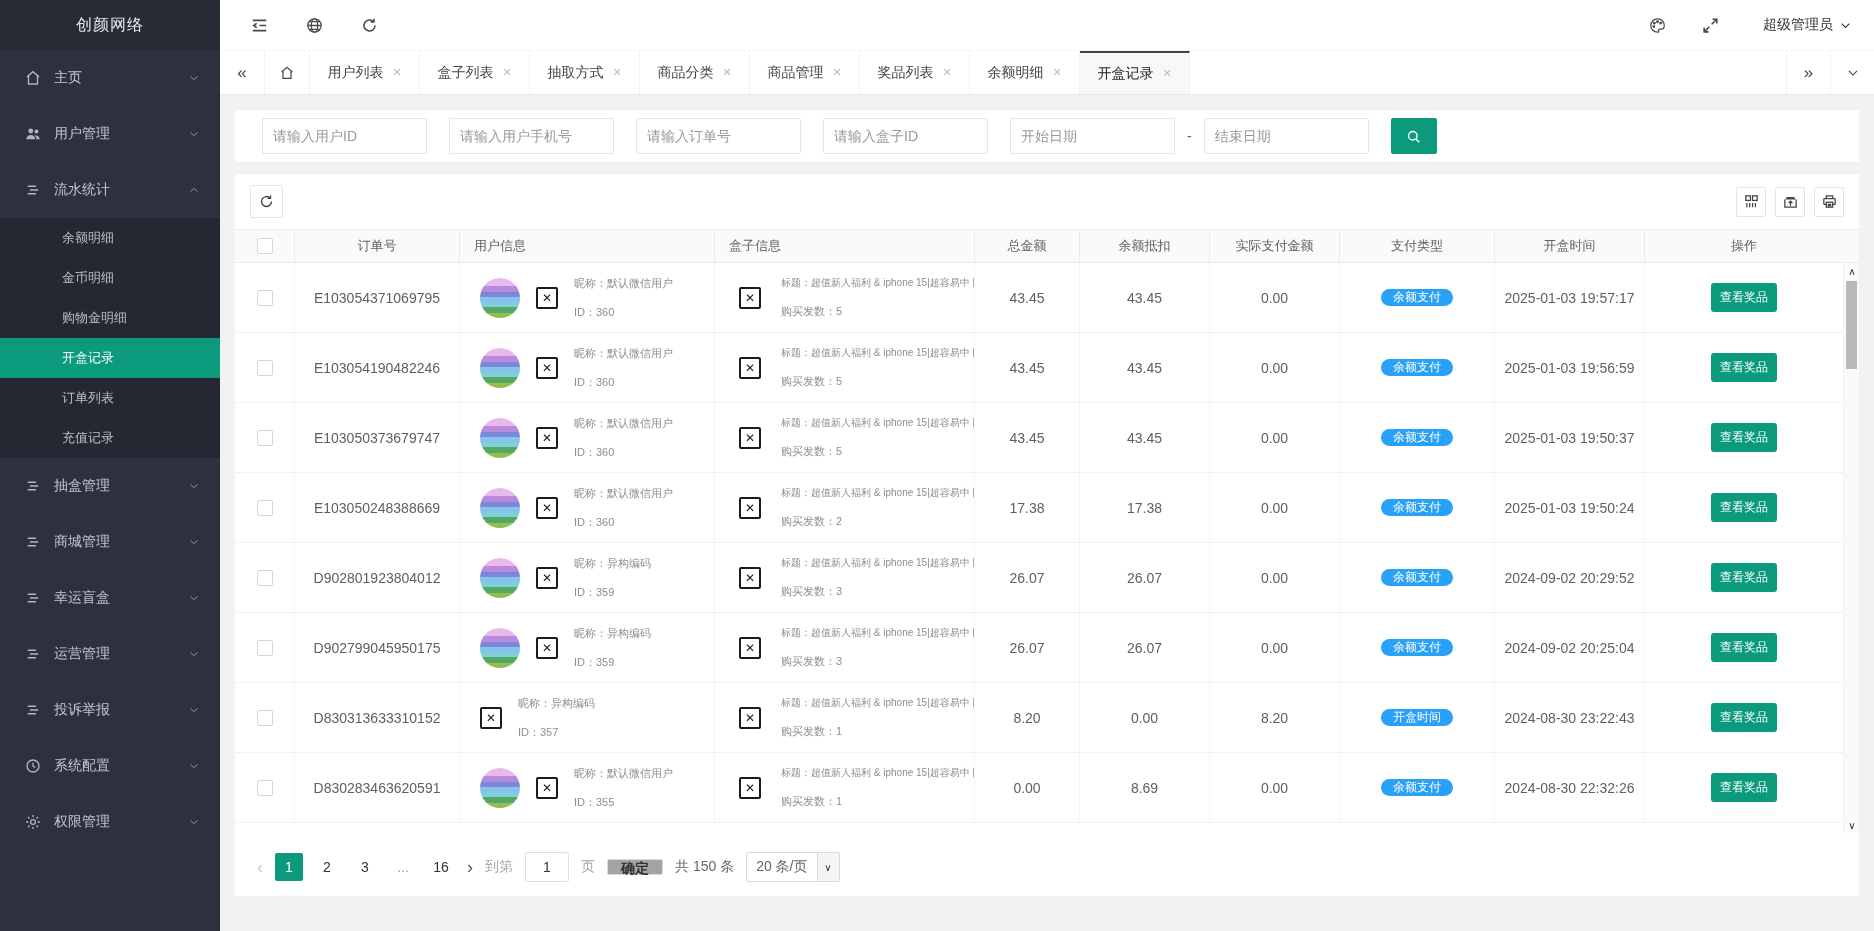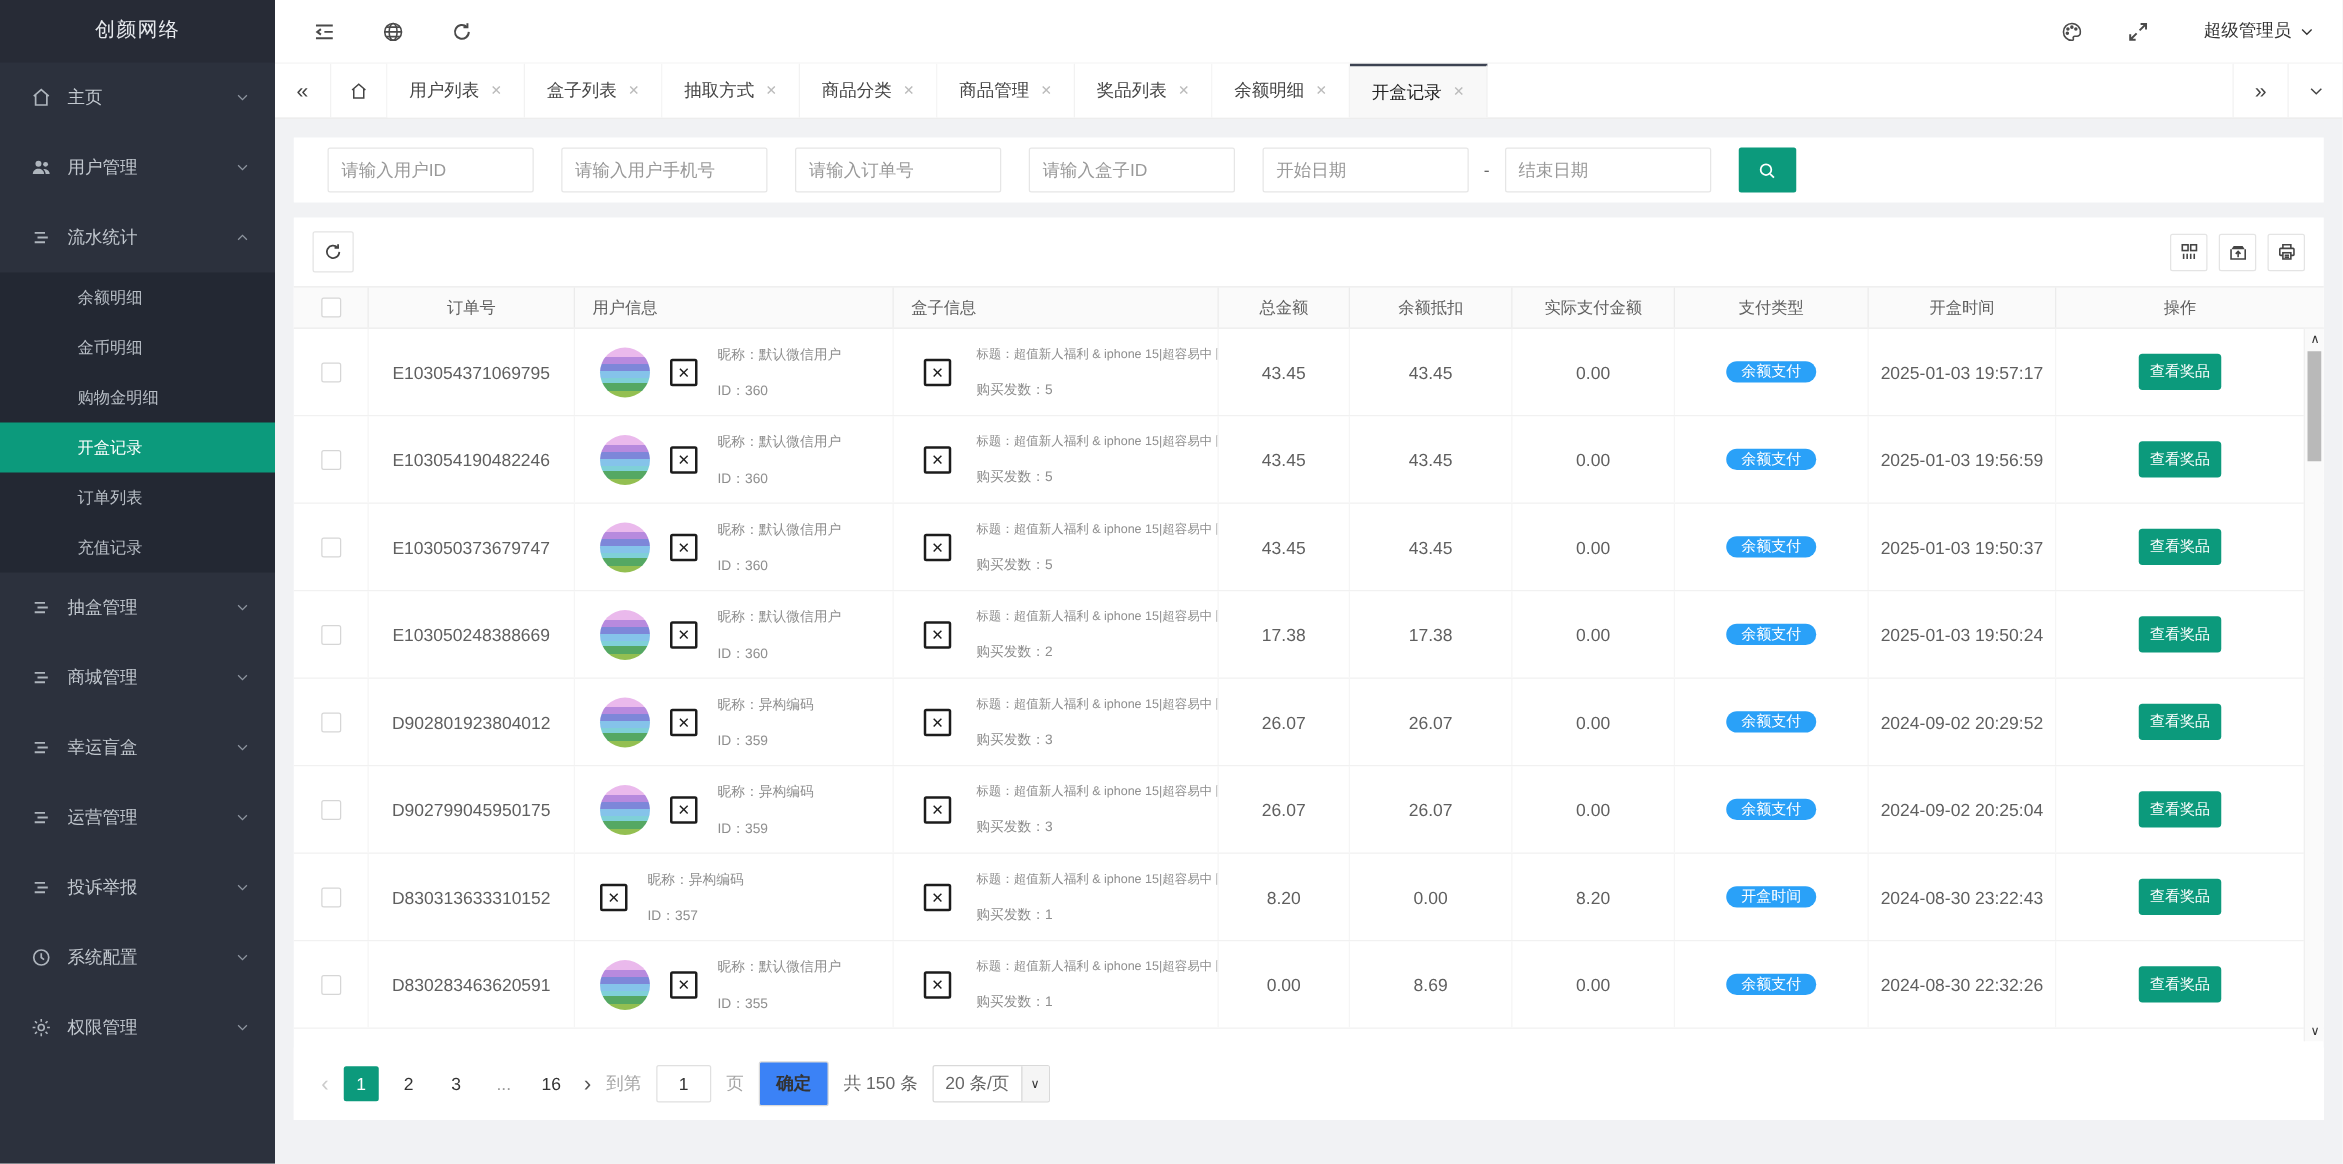--- a/index.html
+++ b/index.html
@@ -87,21 +87,21 @@
 
   
   .pager { position:absolute; left:0; bottom:0; width:100%; height:58px; display:flex; align-items:center; gap:12px; padding-left:22px; font-size:14px; color:#666; background:#fff; }
   .pg-prev { color:#ccc; font-size:18px; cursor:default; }
   .pg-next { color:#555; font-size:18px; cursor:pointer; }
   .pg-num { min-width:28px; height:28px; line-height:28px; text-align:center; color:#333; cursor:pointer; border-radius:2px; padding:0 4px; }
   .pg-num.active { background:var(--accent); color:#fff; }
   .pg-num.dots { color:#999; cursor:default; }
   .pg-goto-label, .pg-unit { color:#a6a6a6; }
   .pg-input { width:44px; height:30px; border:1px solid #e0e0e0; border-radius:2px; text-align:center; font-size:14px; color:#333; font-family:inherit; }
-  .pg-confirm { height:36px; padding:0 13px; background:#3b82f6; border:1px solid #d9d9d9; border-radius:2px; font-size:14px; color:#333; font-weight:bold; cursor:pointer; font-family:inherit; }
+  .pg-confirm { height:16px; padding:0 13px; background:#a3a3a3; border:1px solid #d9d9d9; border-radius:2px; font-size:14px; color:#333; font-weight:bold; cursor:pointer; font-family:inherit; }
   .pg-total { color:#666; }
   .pg-select { height:30px; border:1px solid #d9d9d9; border-radius:2px; display:flex; align-items:center; padding-left:9px; gap:9px; cursor:pointer; background:#fff; }
   .pg-select .sel-arrow { width:22px; height:28px; border-left:1px solid #d9d9d9; background:#f5f5f5; display:flex; align-items:center; justify-content:center; font-size:10px; color:#333; }
 </style>
 </head>
 <body>
 
 <div class="app">
 
   <aside class="sidebar">

